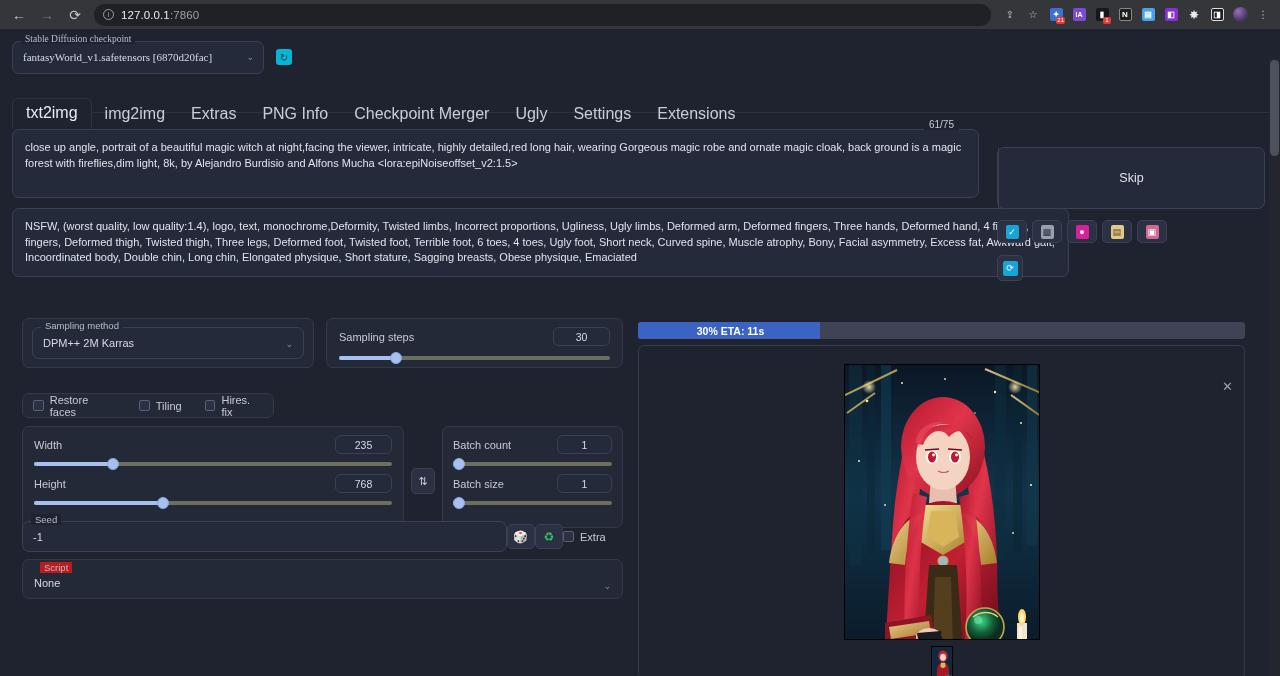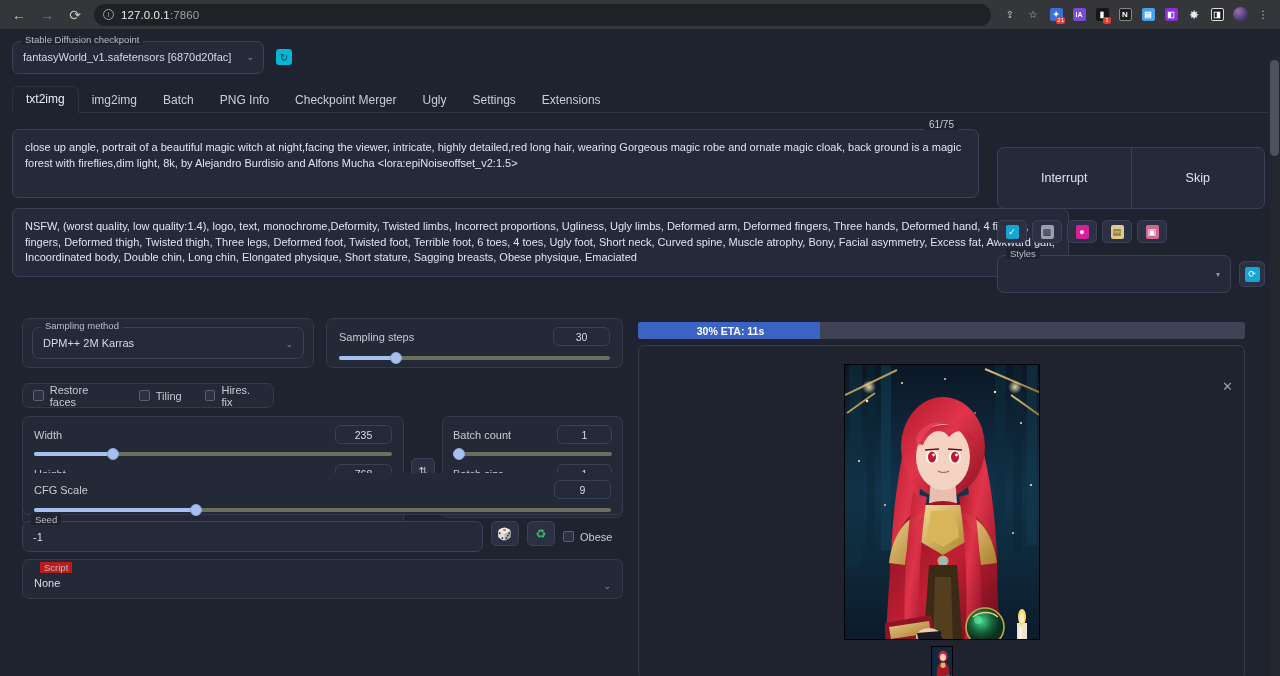--- a/index.html
+++ b/index.html
@@ -59,21 +59,21 @@
   .avatar-ic {
     width: 15px; height: 15px; border-radius: 50%;
     background: radial-gradient(circle at 35% 30%, #9b6fb5, #4a3a6b 60%, #2b2540);
   }
 
   
   .page { width: 1280px; height: 647px; background: #1f2330; position: relative; overflow: hidden; }
   .page-inner { padding: 9px 10px 0 12px; }
 
   
-  .ckpt-row { display: flex; align-items: center; gap: 12px; height: 38px; }
+  .ckpt-row { display: flex; align-items: center; gap: 12px; height: 38px; font-family: Liberation Serif, serif; }
   .ckpt-box {
     width: 252px; height: 33px;
     border: 1px solid #3b4154; border-radius: 7px;
     background: #252a3a; position: relative;
     display: flex; align-items: center; padding: 0 10px;
   }
   .float-label {
     position: absolute; top: -8px; left: 8px;
     background: #1f2330; padding: 0 4px;
     font-size: 9.5px; color: #b8bdcc;
@@ -88,23 +88,23 @@
   }
 
   
   .tabs {
     display: flex; align-items: flex-end; gap: 0;
     border-bottom: 1px solid #2d3242;
     margin-top: 9px; height: 28px;
   }
   .tab {
     padding: 5px 13px 6px;
-    font-size: 12px; color: #c9cdd9;
+    font-size: 16px; color: #c9cdd9;
     border-radius: 6px 6px 0 0;
-    position: relative; top: 1px;
+    position: relative; top: 17px;
   }
   .tab.active {
     background: #1f2330;
     border: 1px solid #2d3242;
     border-bottom: 1px solid #1f2330;
     color: #e8ebf2;
   }
 
   
   .prompt-wrap { position: relative; margin-top: 16px; }
@@ -320,39 +320,38 @@
       <div class="float-label">Stable Diffusion checkpoint</div>
       <div class="ckpt-val">fantasyWorld_v1.safetensors [6870d20fac]</div>
       <div class="ckpt-caret">⌄</div>
     </div>
     <div class="refresh-btn">↻</div>
   </div>
 
   <div class="tabs">
     <div class="tab active">txt2img</div>
     <div class="tab">img2img</div>
-    <div class="tab">Batch</div>
+    <div class="tab">Extras</div>
     <div class="tab">PNG Info</div>
     <div class="tab">Checkpoint Merger</div>
     <div class="tab">Ugly</div>
     <div class="tab">Settings</div>
     <div class="tab">Extensions</div>
   </div>
 
   <div class="main-left">
     <div class="prompt-wrap">
       <div class="token-count">61/75</div>
       <div class="prompt-box">close up angle, portrait of a beautiful magic witch at night,facing the viewer, intricate, highly detailed,red long hair, wearing Gorgeous magic robe and ornate magic cloak, back ground is a magic forest with fireflies,dim light, 8k, by Alejandro Burdisio and Alfons Mucha &lt;lora:epiNoiseoffset_v2:1.5&gt;</div>
       <div class="prompt-box neg">NSFW, (worst quality, low quality:1.4), logo, text, monochrome,Deformity, Twisted limbs, Incorrect proportions, Ugliness, Ugly limbs, Deformed arm, Deformed fingers, Three hands, Deformed hand, 4 fingers, 6 fingers, Deformed thigh, Twisted thigh, Three legs, Deformed foot, Twisted foot, Terrible foot, 6 toes, 4 toes, Ugly foot, Short neck, Curved spine, Muscle atrophy, Bony, Facial asymmetry, Excess fat, Awkward gait, Incoordinated body, Double chin, Long chin, Elongated physique, Short stature, Sagging breasts, Obese physique, Emaciated</div>
     </div>
   </div>
 
   <div class="right-col">
     <div class="gen-panel">
-      <div class="gen-half">Interrupt</div>
       <div class="gen-div"></div>
       <div class="gen-half">Skip</div>
     </div>
     <div class="icon-row">
       <div class="sq-btn">
             <div class="mini" style="background:#17a5d6">✓</div>
           </div>
       <div class="sq-btn">
             <div class="mini" style="background:#9aa0b0;color:#2b3142">▩</div>
           </div>
@@ -360,24 +359,20 @@
             <div class="mini" style="background:#d6219a">●</div>
           </div>
       <div class="sq-btn">
             <div class="mini" style="background:#e0c98a;color:#5a4a20">▤</div>
           </div>
       <div class="sq-btn">
             <div class="mini" style="background:#d4698f">▣</div>
           </div>
     </div>
     <div class="styles-row">
-      <div class="styles-box">
-        <div class="float-label">Styles</div>
-        <div class="styles-caret">▾</div>
-      </div>
       <div class="styles-apply">
         <div class="mini" style="background:#17a5d6;width:15px;height:15px">⟳</div>
       </div>
     </div>
   </div>
 
   <div class="settings">
 
     <div class="row2">
       <div class="card" style="width:292px;height:50px;padding:8px 9px">
@@ -392,21 +387,21 @@
           <div class="slider-label">Sampling steps</div>
           <div class="num-box">30</div>
         </div>
         <div class="track" style="margin-top:10px">
           <div class="fill" style="width:21%"></div>
               <div class="knob" style="left:calc(21% - 6px)"></div>
         </div>
       </div>
     </div>
 
-    <div class="card" style="margin-top:15px;height:25px;display:flex;align-items:center;padding:0 10px;gap:23px;width:252px">
+    <div class="card" style="margin-top:25px;height:25px;display:flex;align-items:center;padding:0 10px;gap:23px;width:252px">
       <div class="cb-row">
         <div class="cb"></div>
             <div class="cb-lbl">Restore faces</div>
       </div>
       <div class="cb-row">
         <div class="cb"></div>
             <div class="cb-lbl">Tiling</div>
       </div>
       <div class="cb-row">
         <div class="cb"></div>
@@ -451,45 +446,35 @@
           <div class="slider-label">Batch size</div>
           <div class="num-box" style="width:55px">1</div>
         </div>
         <div class="track" style="margin-top:8px">
           <div class="fill" style="width:2%"></div>
               <div class="knob" style="left:0px"></div>
         </div>
       </div>
     </div>
 
-    <div class="card" style="position:absolute;top:155px;left:0;width:601px;height:42px;padding:7px 11px;border-top:none;border-radius:0 0 7px 7px">
-      <div style="display:flex;align-items:center;justify-content:space-between">
-        <div class="slider-label">CFG Scale</div>
-        <div class="num-box">9</div>
-      </div>
-      <div class="track" style="margin-top:9px">
-        <div class="fill" style="width:28%"></div>
-            <div class="knob" style="left:calc(28% - 6px)"></div>
-      </div>
-    </div>
-
-    <div style="position:absolute;top:203px;left:0;width:601px;display:flex;gap:8px">
+
+    <div style="position:absolute;top:203px;left:0;width:601px;display:flex;align-items:center;">
       <div class="field" style="flex:1;height:31px">
         <div class="float-label">Seed</div>
         <div class="sel-val" style="padding:9px 10px">-1</div>
       </div>
       <div class="sq-btn" style="width:28px;height:25px">
         <span style="font-size:12px">🎲</span>
       </div>
       <div class="sq-btn" style="width:28px;height:25px">
         <span style="font-size:12px;color:#2fc96a">♻</span>
       </div>
       <div class="cb-row" style="width:60px">
         <div class="cb"></div>
-            <div class="cb-lbl">Obese</div>
+            <div class="cb-lbl">Extra</div>
       </div>
     </div>
 
     <div class="card" style="position:absolute;top:241px;left:0;width:601px;height:40px;padding:4px 9px">
       <div class="field" style="height:31px;border:none;background:transparent">
         <div class="float-label" style="background:#b91c1c;top:-2px">Script</div>
         <div class="sel-val" style="padding:13px 2px 0">None</div>
         <div class="sel-caret" style="top:17px;right:2px">⌄</div>
       </div>
     </div>

